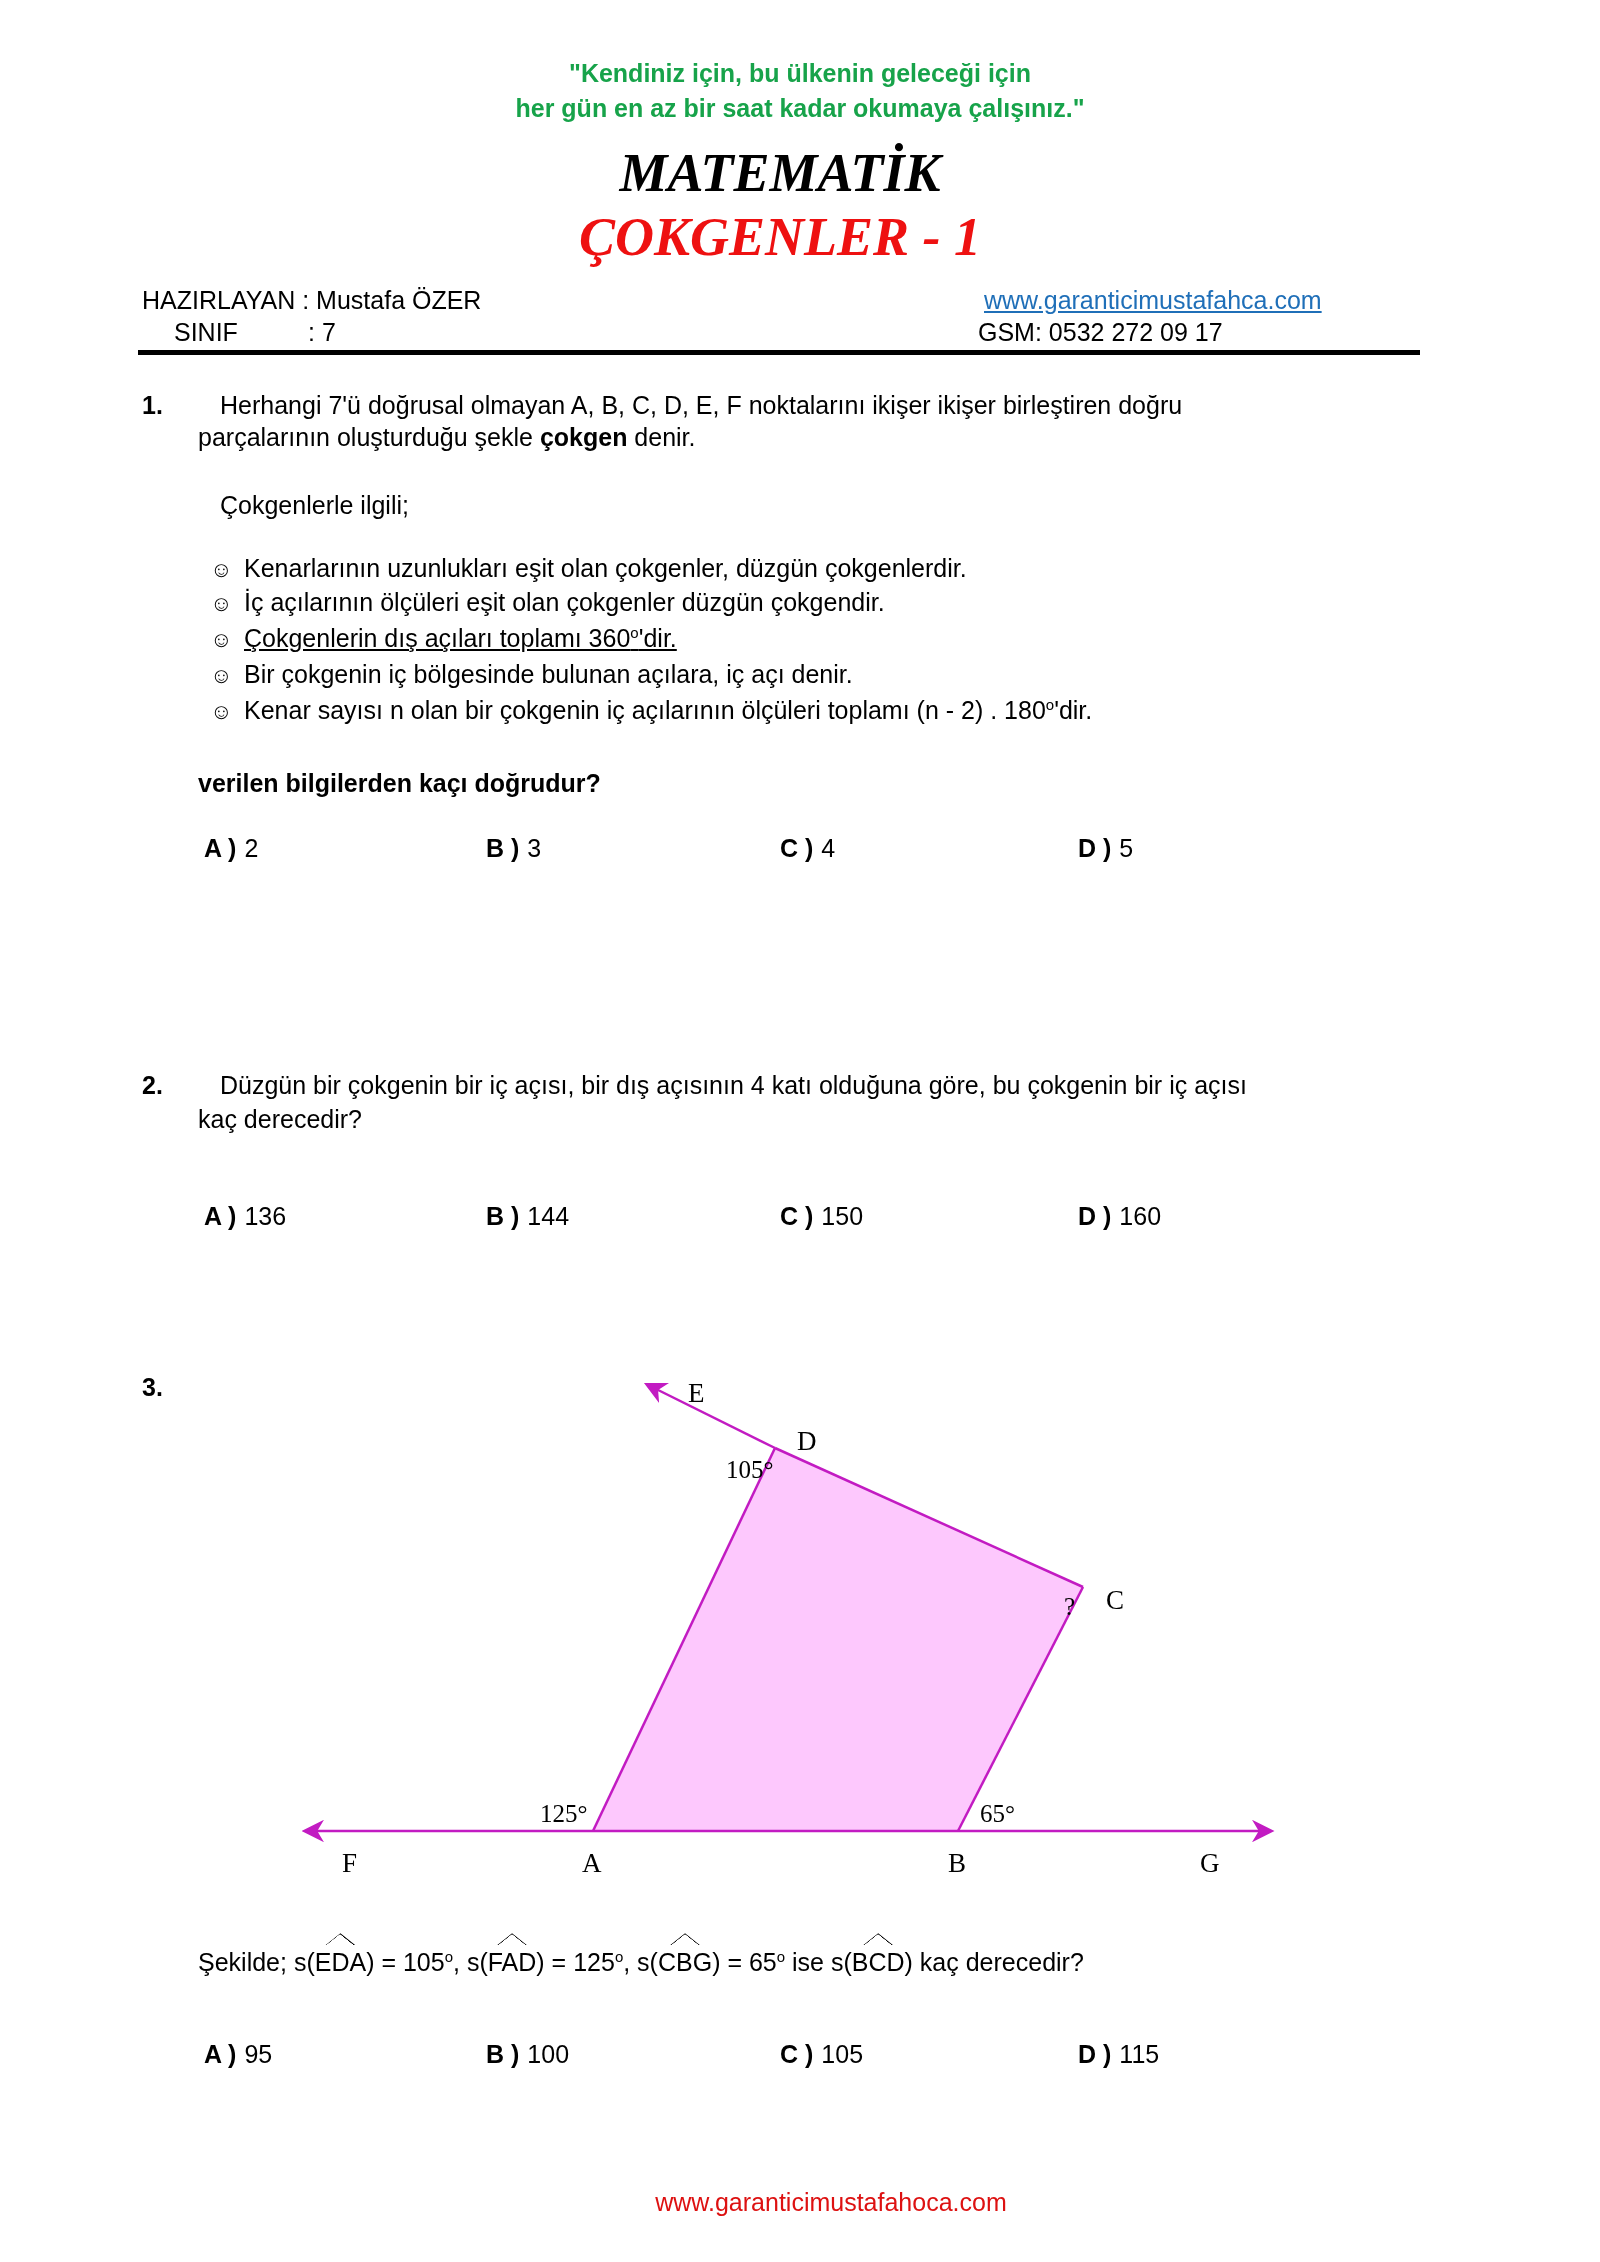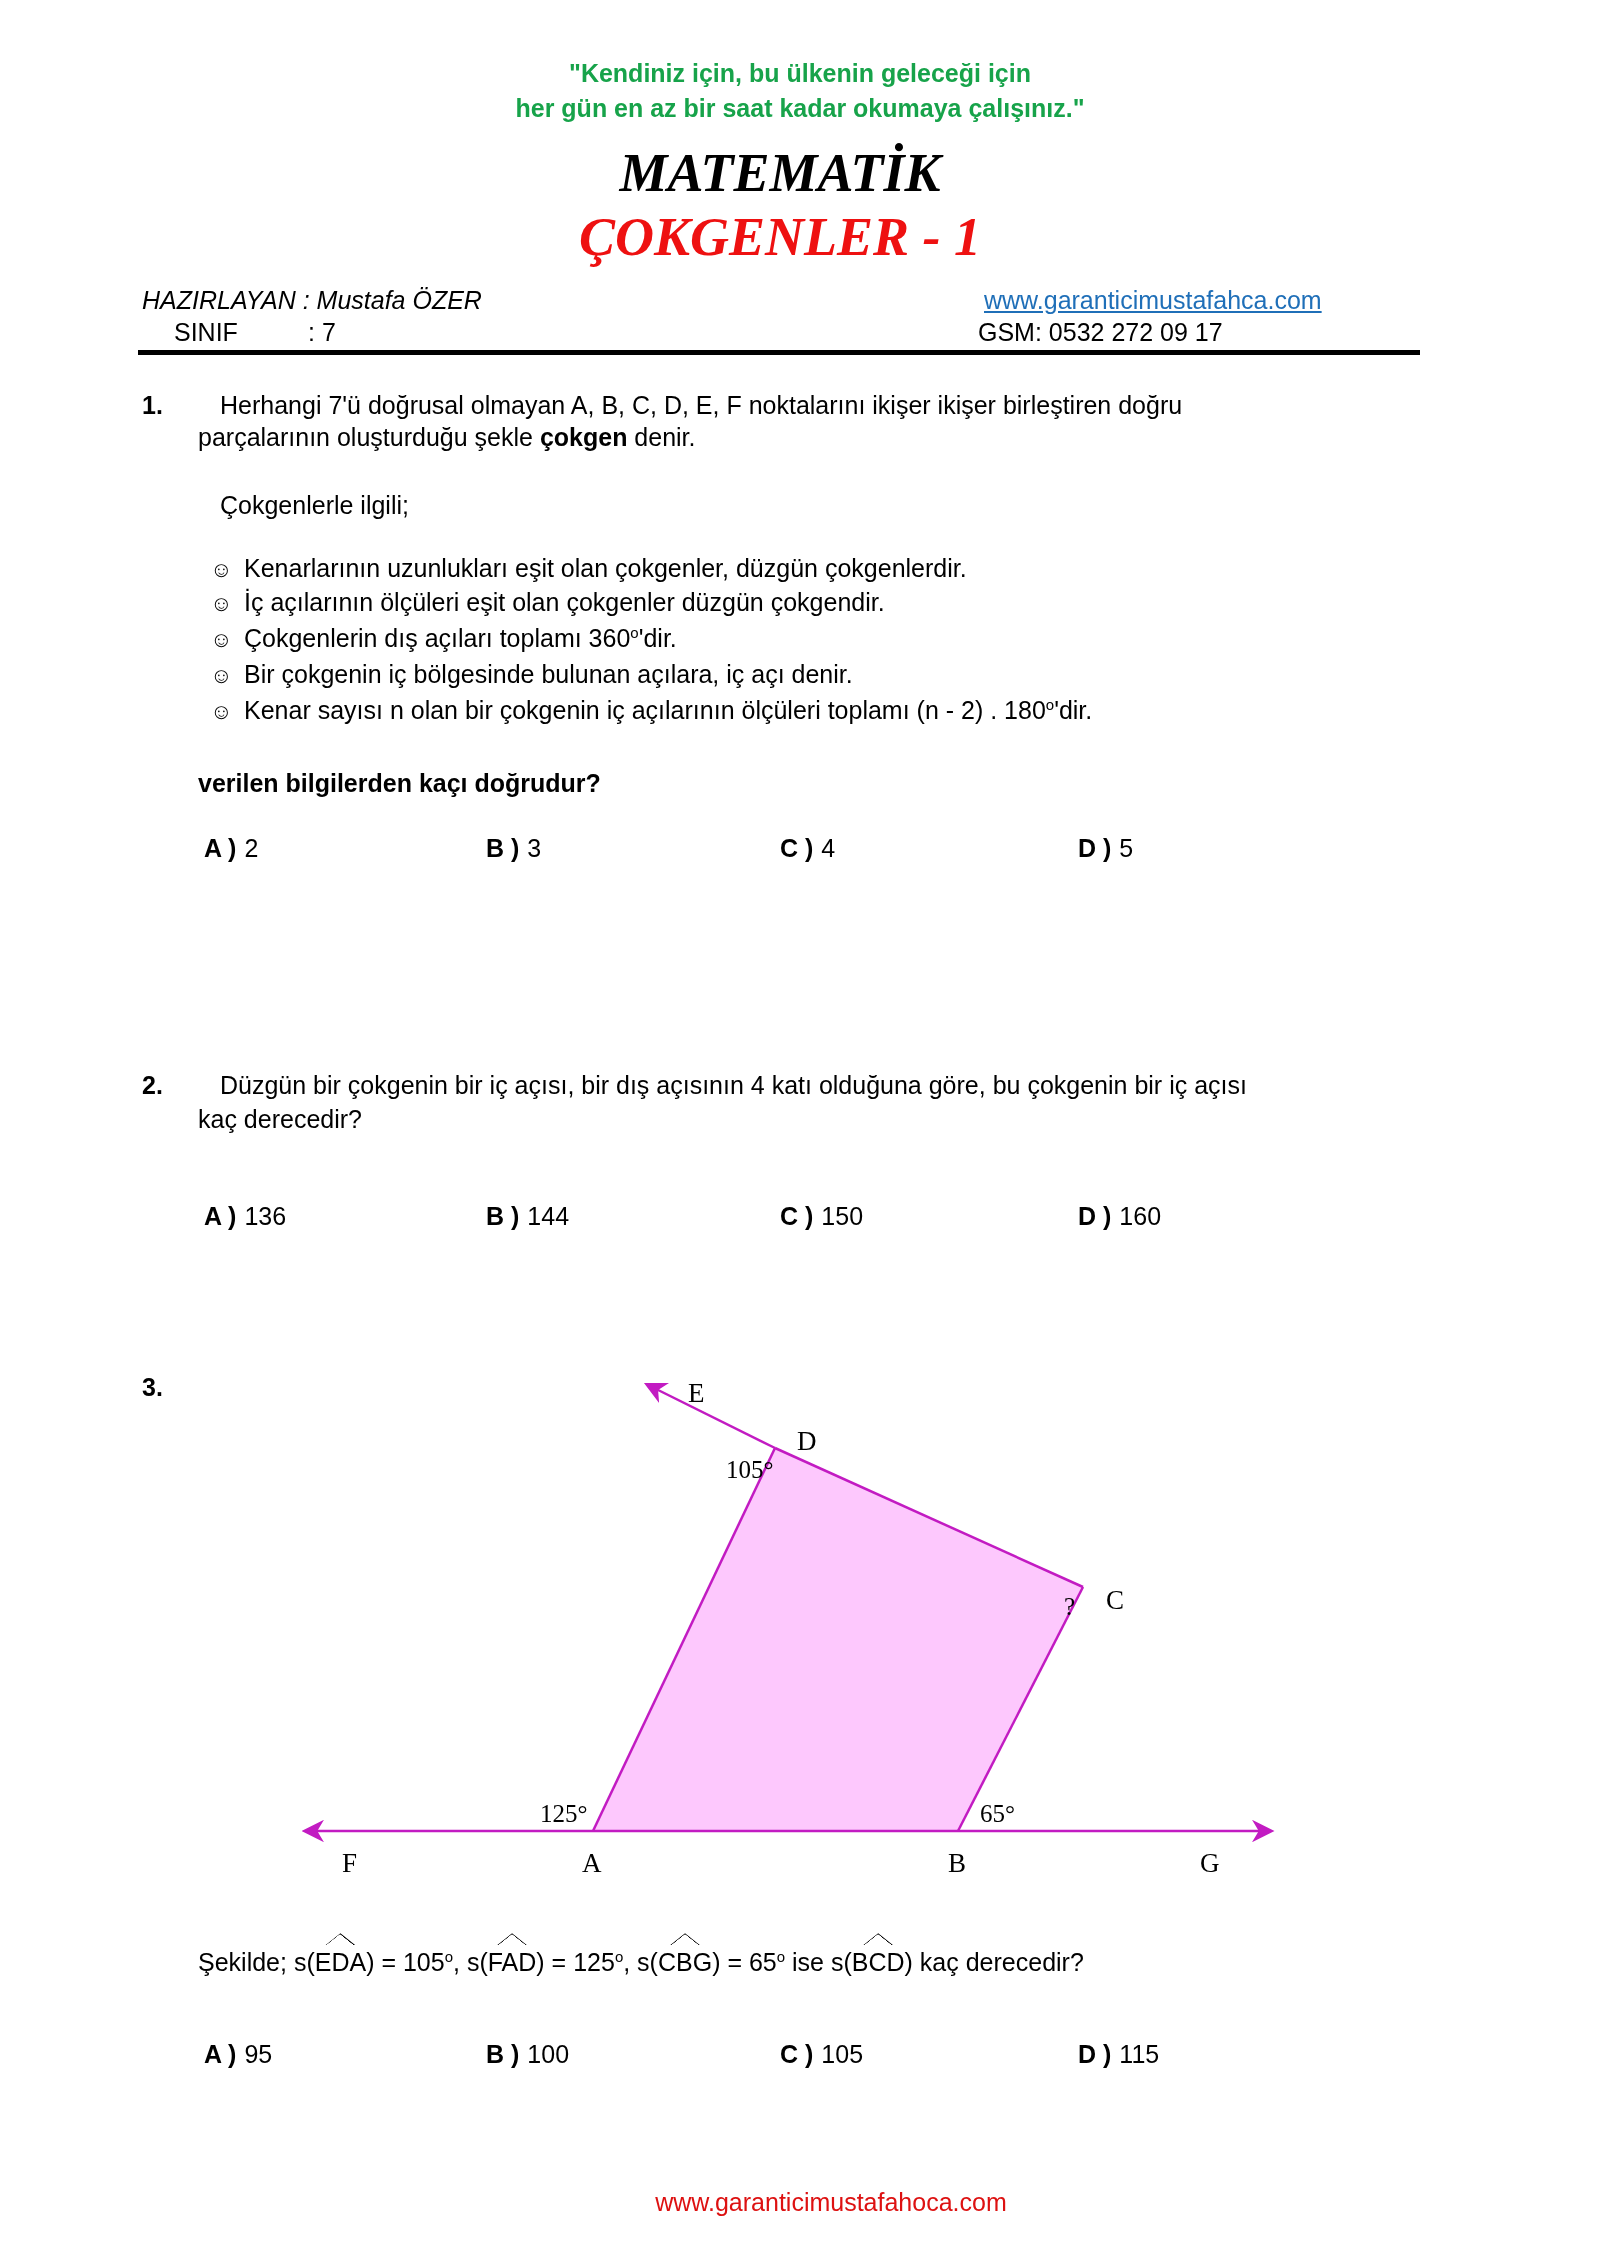--- a/index.html
+++ b/index.html
@@ -43,35 +43,35 @@
 </style>
 </head>
 <body>
 
 <div class="abs motto" style="top:56px;">"Kendiniz için, bu ülkenin geleceği için</div>
 <div class="abs motto" style="top:91px;">her gün en az bir saat kadar okumaya çalışınız."</div>
 
 <div class="abs title-main" style="top:142px;">MATEMATİK</div>
 <div class="abs title-main title-sub" style="top:206px;">ÇOKGENLER - 1</div>
 
-<div class="abs hdr" style="left:142px; top:286px;font-style:italic;">HAZIRLAYAN : Mustafa ÖZER</div>
+<div class="abs hdr" style="left:142px; top:286px;">HAZIRLAYAN : Mustafa ÖZER</div>
 <div class="abs hdr" style="left:142px; top:318px;margin-left:32px;">SINIF</div>
 <div class="abs hdr" style="left:308px; top:318px;">: 7</div>
 <a class="abs hdr link" style="left:984px; top:286px;">www.garanticimustafahca.com</a>
 <div class="abs hdr" style="left:978px; top:318px;">GSM:  0532 272 09 17</div>
 <div class="abs rule"></div>
 
 <div class="abs qtext qnum" style="left:142px; top:388px;">1.</div>
 <div class="abs qtext" style="left:220px; top:388px;">Herhangi 7'ü doğrusal olmayan A, B, C, D, E, F noktalarını ikişer ikişer birleştiren doğru</div>
 <div class="abs qtext" style="left:198px; top:420px;"><span>parçalarının oluşturduğu şekle </span><b>çokgen</b><span> denir.</span></div>
 <div class="abs qtext" style="left:220px; top:488px;">Çokgenlerle ilgili;</div>
 
 <div class="abs bullet" style="left:210px; top:554px;"><span class="smile">☺</span><span>Kenarlarının uzunlukları eşit olan çokgenler, düzgün çokgenlerdir.</span></div>
 <div class="abs bullet" style="left:210px; top:588px;"><span class="smile">☺</span><span>İç açılarının ölçüleri eşit olan çokgenler düzgün çokgendir.</span></div>
-<div class="abs bullet" style="left:210px; top:624px;"><span class="smile">☺</span><span>Çokgenlerin dış açıları toplamı 360</span><sup>o</sup><span>'dir.</span></div>
+<div class="abs bullet" style="left:210px; top:624px;text-decoration:underline;"><span class="smile">☺</span><span>Çokgenlerin dış açıları toplamı 360</span><sup>o</sup><span>'dir.</span></div>
 <div class="abs bullet" style="left:210px; top:660px;"><span class="smile">☺</span><span>Bir çokgenin iç bölgesinde bulunan açılara, iç açı denir.</span></div>
 <div class="abs bullet" style="left:210px; top:696px;"><span class="smile">☺</span><span>Kenar sayısı n olan bir çokgenin iç açılarının ölçüleri toplamı (n - 2) . 180</span><sup>o</sup><span>'dir.</span></div>
 
 <div class="abs qtext" style="left:198px; top:766px;font-weight:bold;">verilen bilgilerden kaçı doğrudur?</div>
 
 <div class="abs opt" style="left:204px; top:834px;"><b>A )</b><span>2</span></div>
 <div class="abs opt" style="left:486px; top:834px;"><b>B )</b><span>3</span></div>
 <div class="abs opt" style="left:780px; top:834px;"><b>C )</b><span>4</span></div>
 <div class="abs opt" style="left:1078px; top:834px;"><b>D )</b><span>5</span></div>
 

